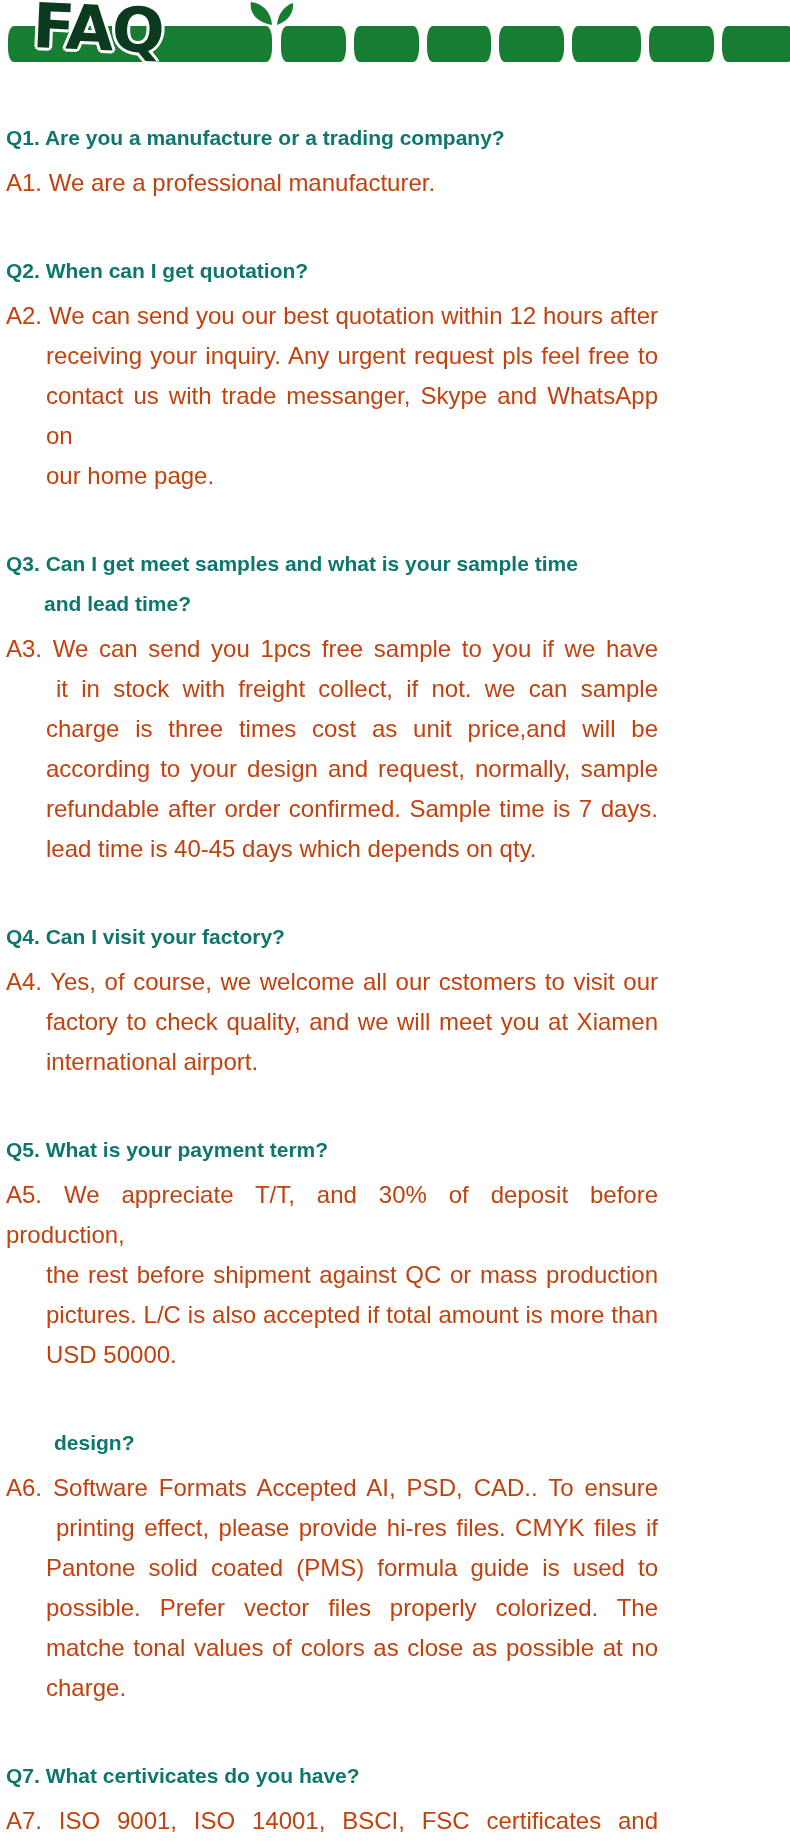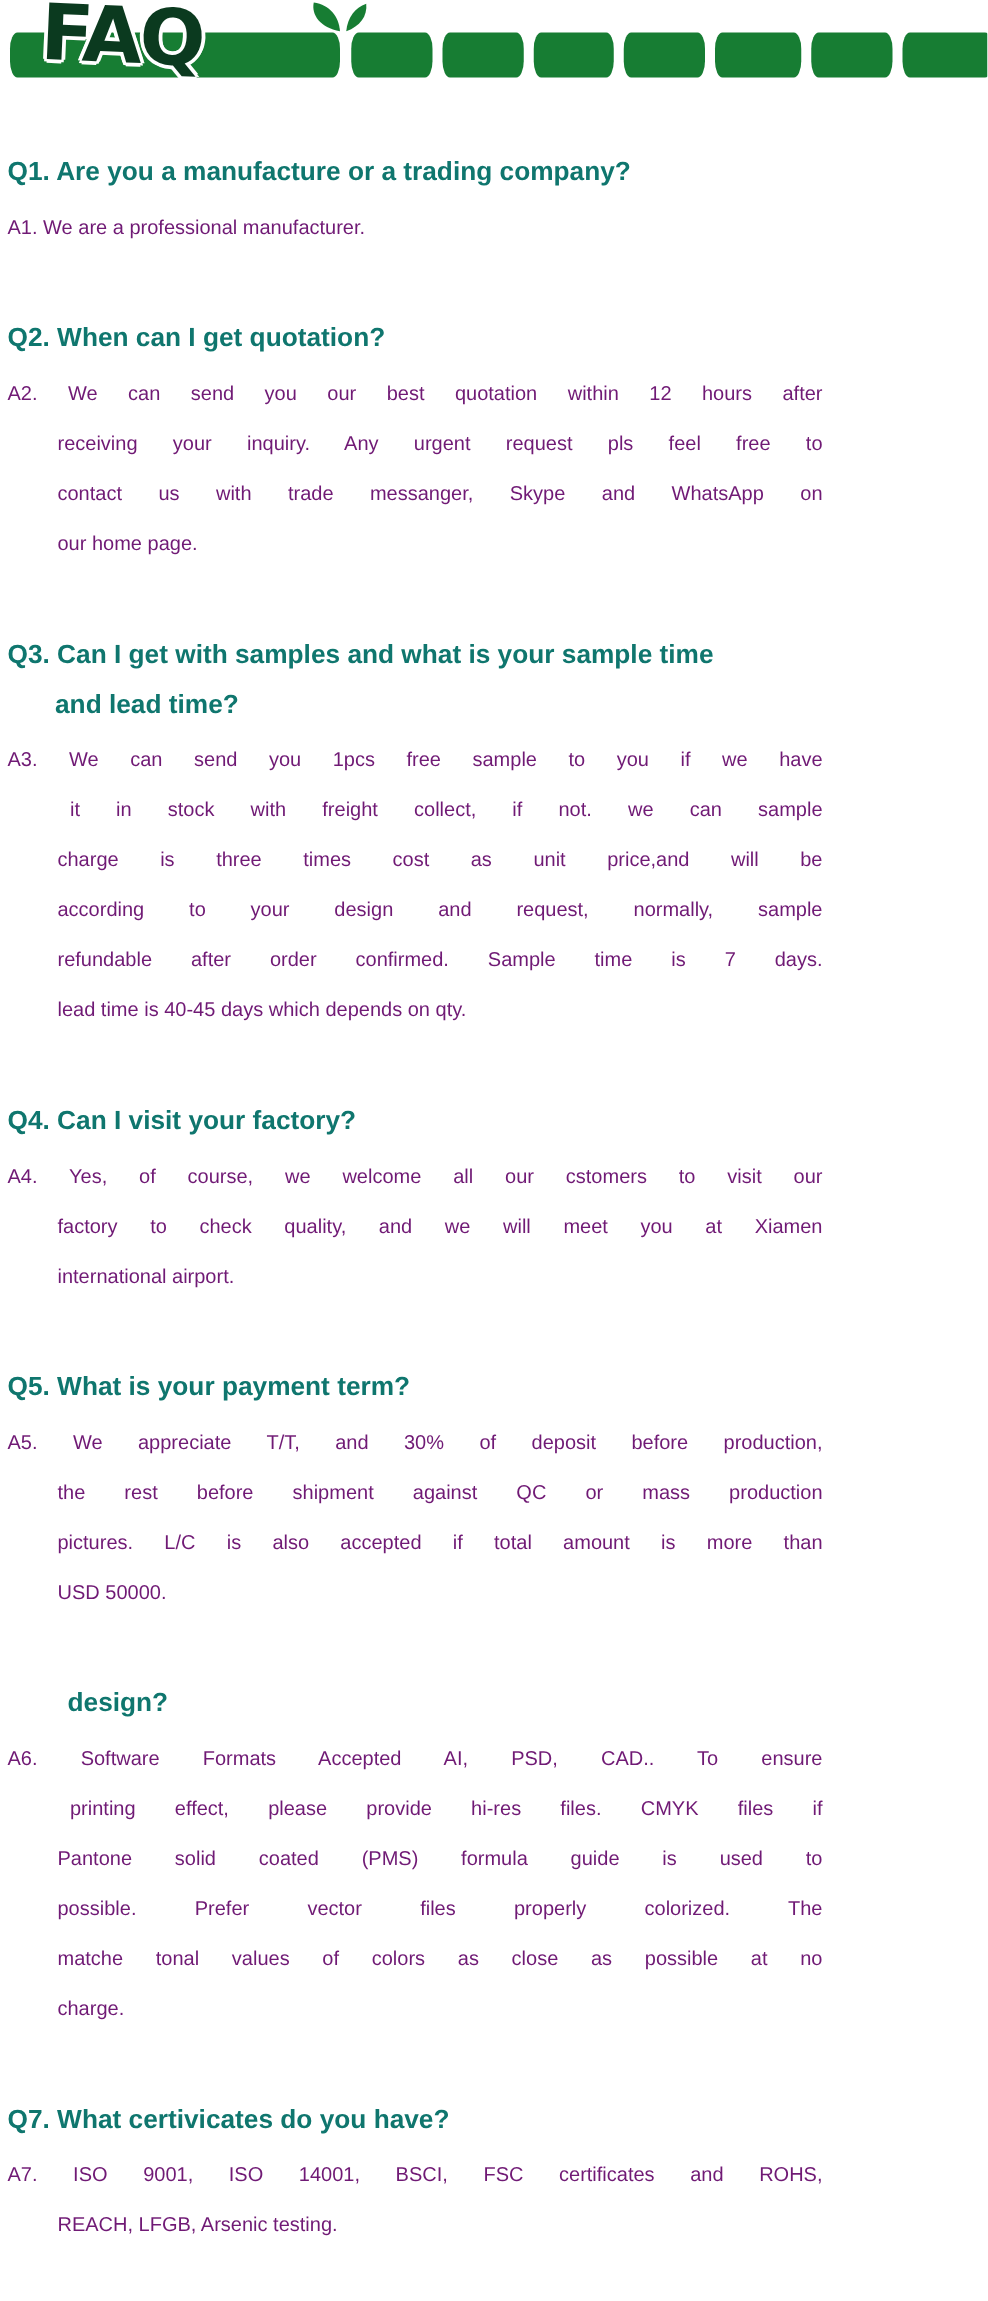--- a/index.html
+++ b/index.html
@@ -31,22 +31,22 @@
   .qa { margin: 0 0 48px 0; }
   .q {
     margin: 0 0 5px 0;
     font-size: 21px;
     font-weight: bold;
     color: #0f766e;
     line-height: 40px;
   }
   .a {
     margin: 0;
-    font-size: 16px;
-    color: #701a75;
+    font-size: 24px;
+    color: #c2410c;
     line-height: 40px;
   }
   .line { display: block; }
   .just { text-align: justify; text-align-last: justify; text-justify: inter-word; }
 </style>
 </head>
 <body>
 
 <div class="page">
 
@@ -87,21 +87,21 @@
     <p class="a">
           <span class="line just" style="padding-left: 0px;">A2. We can send you our best quotation within 12 hours after</span>
           <span class="line just" style="padding-left: 40px;">receiving your inquiry. Any urgent request pls feel free to</span>
           <span class="line just" style="padding-left: 40px;">contact us with trade messanger, Skype and WhatsApp on</span>
           <span class="line" style="padding-left: 40px;">our home page.</span>
         </p>
   </section>
 
   <section class="qa">
     <h2 class="q">
-          <span class="line" style="padding-left: 0px;">Q3. Can I get with samples and what is your sample time</span>
+          <span class="line" style="padding-left: 0px;">Q3. Can I get meet samples and what is your sample time</span>
           <span class="line" style="padding-left: 38px;">and lead time?</span>
         </h2>
     <p class="a">
           <span class="line just" style="padding-left: 0px;">A3. We can send you 1pcs free sample to you if we have</span>
           <span class="line just" style="padding-left: 50px;"> it in stock with freight collect, if not. we can sample</span>
           <span class="line just" style="padding-left: 40px;">charge is three times cost as unit price,and will be</span>
           <span class="line just" style="padding-left: 40px;">according to your design and request, normally, sample</span>
           <span class="line just" style="padding-left: 40px;">refundable after order confirmed. Sample time is 7 days.</span>
           <span class="line" style="padding-left: 40px;">lead time is 40-45 days which depends on qty.</span>
         </p>

